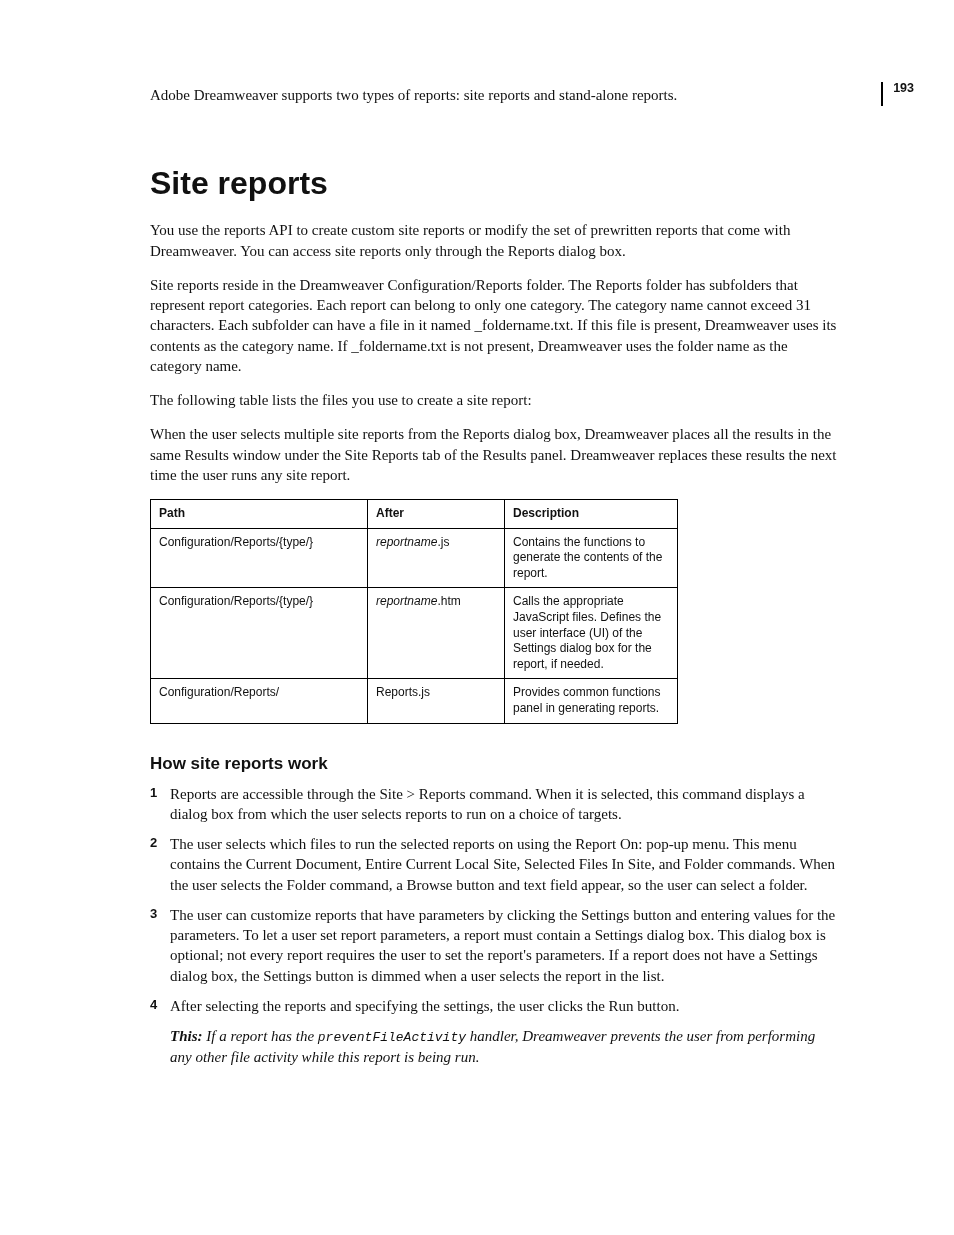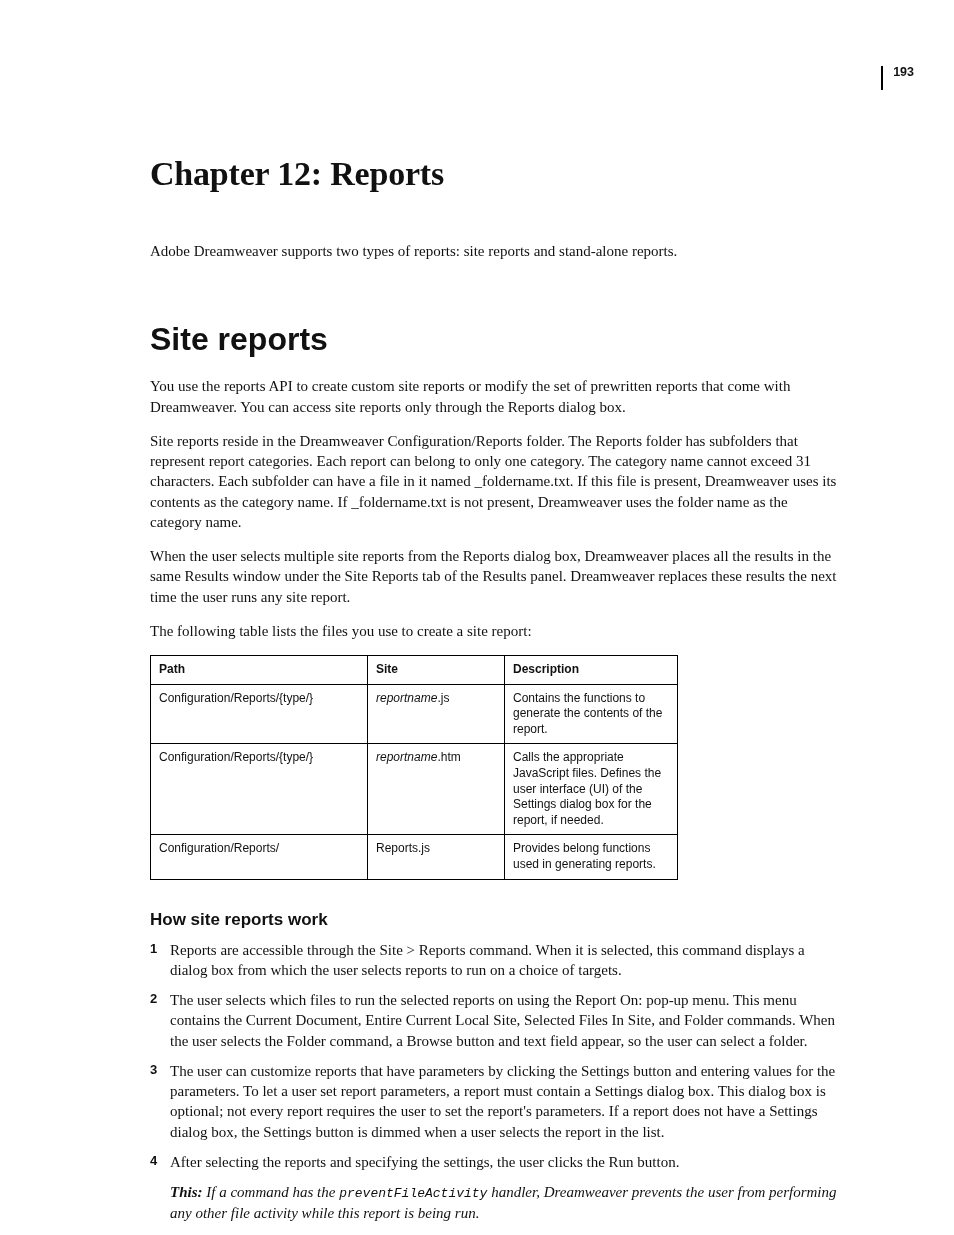--- a/index.html
+++ b/index.html
@@ -9,21 +9,21 @@
     font-family: "Minion Pro", Georgia, "Times New Roman", serif;
     color: #111;
     width: 954px;
   }
   .page {
     padding: 85px 115px 100px 150px;
     position: relative;
   }
   .page-number-tab {
     position: absolute;
-    top: 66px;
+    top: 82px;
     right: 40px;
     border-left: 2px solid #000;
     padding-left: 10px;
     font-family: "Myriad Pro", Arial, sans-serif;
     font-weight: 700;
     font-size: 12.5px;
     line-height: 1;
     height: 24px;
   }
   h1.chapter {
@@ -114,63 +114,62 @@
     font-size: 13px;
     margin-top: 34px;
   }
 </style>
 </head>
 <body>
 
 <div class="page">
   <div class="page-number-tab">193</div>
 
-  <h1 class="chapter">Chapter 12: Reports</h1>
 
   <p class="intro">Adobe Dreamweaver supports two types of reports: site reports and stand-alone reports.</p>
 
   <h2 class="section">Site reports</h2>
 
   <p class="body">You use the reports API to create custom site reports or modify the set of prewritten reports that come with Dreamweaver. You can access site reports only through the Reports dialog box.</p>
   <p class="body">Site reports reside in the Dreamweaver Configuration/Reports folder. The Reports folder has subfolders that represent report categories. Each report can belong to only one category. The category name cannot exceed 31 characters. Each subfolder can have a file in it named _foldername.txt. If this file is present, Dreamweaver uses its contents as the category name. If _foldername.txt is not present, Dreamweaver uses the folder name as the category name.</p>
+  <p class="body">The following table lists the files you use to create a site report:</p>
   <p class="body">When the user selects multiple site reports from the Reports dialog box, Dreamweaver places all the results in the same Results window under the Site Reports tab of the Results panel. Dreamweaver replaces these results the next time the user runs any site report.</p>
-  <p class="body">The following table lists the files you use to create a site report:</p>
 
   <table class="files">
     <thead>
       <tr>
         <th style="width:200px">Path</th>
-        <th style="width:120px">Site</th>
+        <th style="width:120px">After</th>
         <th>Description</th>
       </tr>
     </thead>
     <tbody>
       <tr>
         <td>Configuration/Reports/{type/}</td>
         <td><span class="ital">reportname</span><span>.js</span></td>
         <td>Contains the functions to generate the contents of the report.</td>
       </tr>
       <tr>
         <td>Configuration/Reports/{type/}</td>
         <td><span class="ital">reportname</span><span>.htm</span></td>
         <td>Calls the appropriate JavaScript files. Defines the user interface (UI) of the Settings dialog box for the report, if needed.</td>
       </tr>
       <tr>
         <td>Configuration/Reports/</td>
         <td><span class="ital"></span><span>Reports.js</span></td>
-        <td>Provides belong functions used in generating reports.</td>
+        <td>Provides common functions panel in generating reports.</td>
       </tr>
     </tbody>
   </table>
 
   <h3 class="sub">How site reports work</h3>
 
   <ol class="steps">
     <li>Reports are accessible through the Site &gt; Reports command. When it is selected, this command displays a dialog box from which the user selects reports to run on a choice of targets.</li>
     <li>The user selects which files to run the selected reports on using the Report On: pop-up menu. This menu contains the Current Document, Entire Current Local Site, Selected Files In Site, and Folder commands. When the user selects the Folder command, a Browse button and text field appear, so the user can select a folder.</li>
     <li>The user can customize reports that have parameters by clicking the Settings button and entering values for the parameters. To let a user set report parameters, a report must contain a Settings dialog box. This dialog box is optional; not every report requires the user to set the report's parameters. If a report does not have a Settings dialog box, the Settings button is dimmed when a user selects the report in the list.</li>
     <li>After selecting the reports and specifying the settings, the user clicks the Run button.</li>
   </ol>
 
   <p class="note">
-    <span class="note-label">This:</span><span> If a command has the </span><span class="code">preventFileActivity</span><span> handler, Dreamweaver prevents the user from performing any other file activity while this report is being run.</span>
+    <span class="note-label">This:</span><span> If a report has the </span><span class="code">preventFileActivity</span><span> handler, Dreamweaver prevents the user from performing any other file activity while this report is being run.</span>
   </p>
 </div>
 
 </body></html>

